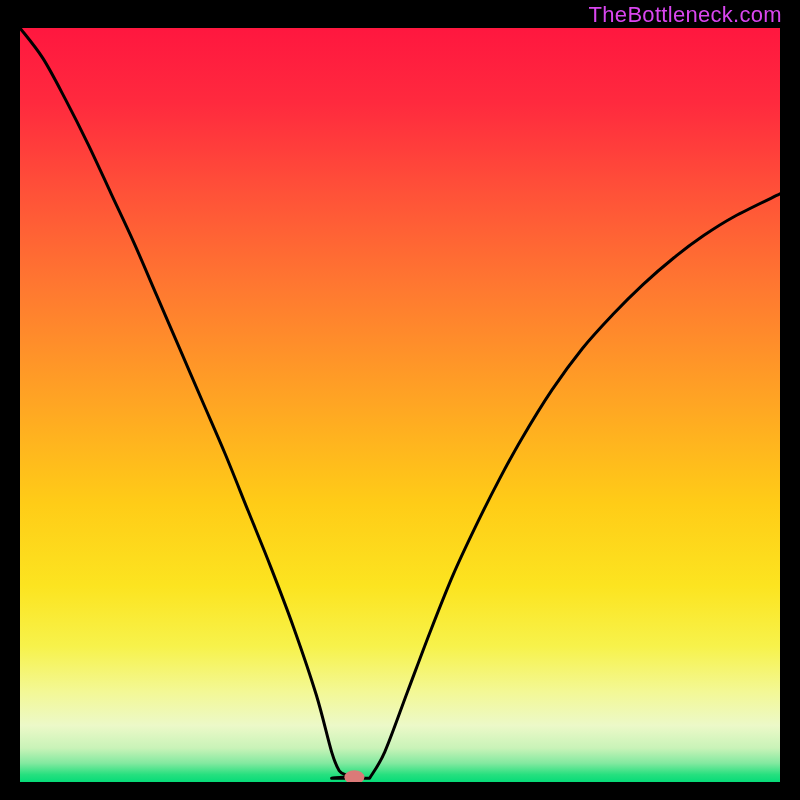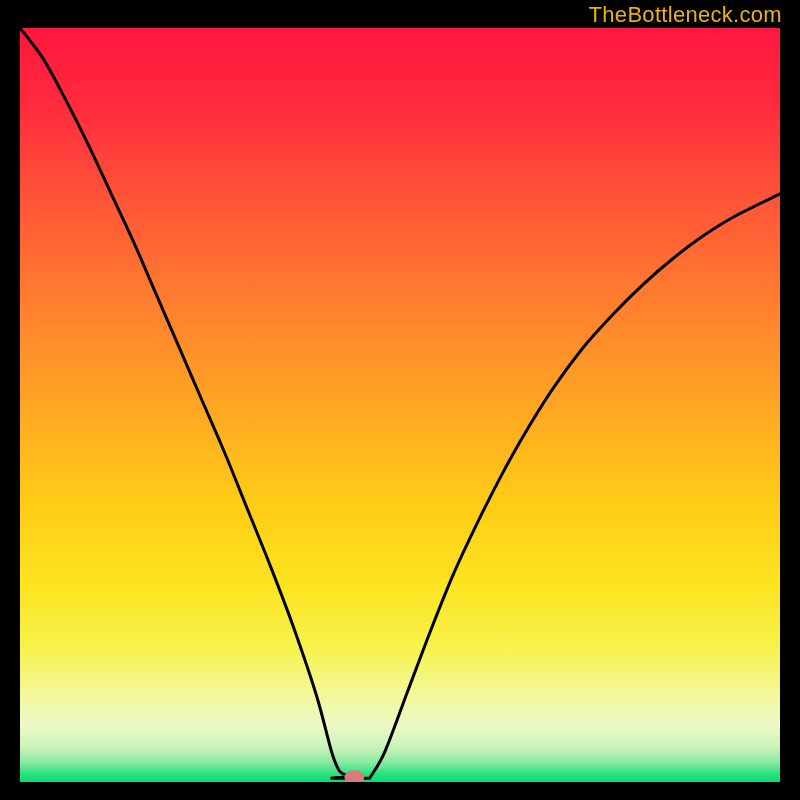--- a/index.html
+++ b/index.html
@@ -13,21 +13,21 @@
   .frame {
     position: relative;
     width: 800px;
     height: 800px;
     background: #000;
   }
   .watermark {
     position: absolute;
     top: 2px;
     right: 18px;
-    color: #eab308;
+    color: #d946ef;
     font-family: Arial, Helvetica, sans-serif;
     font-size: 22px;
     font-weight: 400;
     letter-spacing: 0.3px;
     user-select: none;
   }
   svg.plot {
     position: absolute;
     left: 20px;
     top: 28px;

